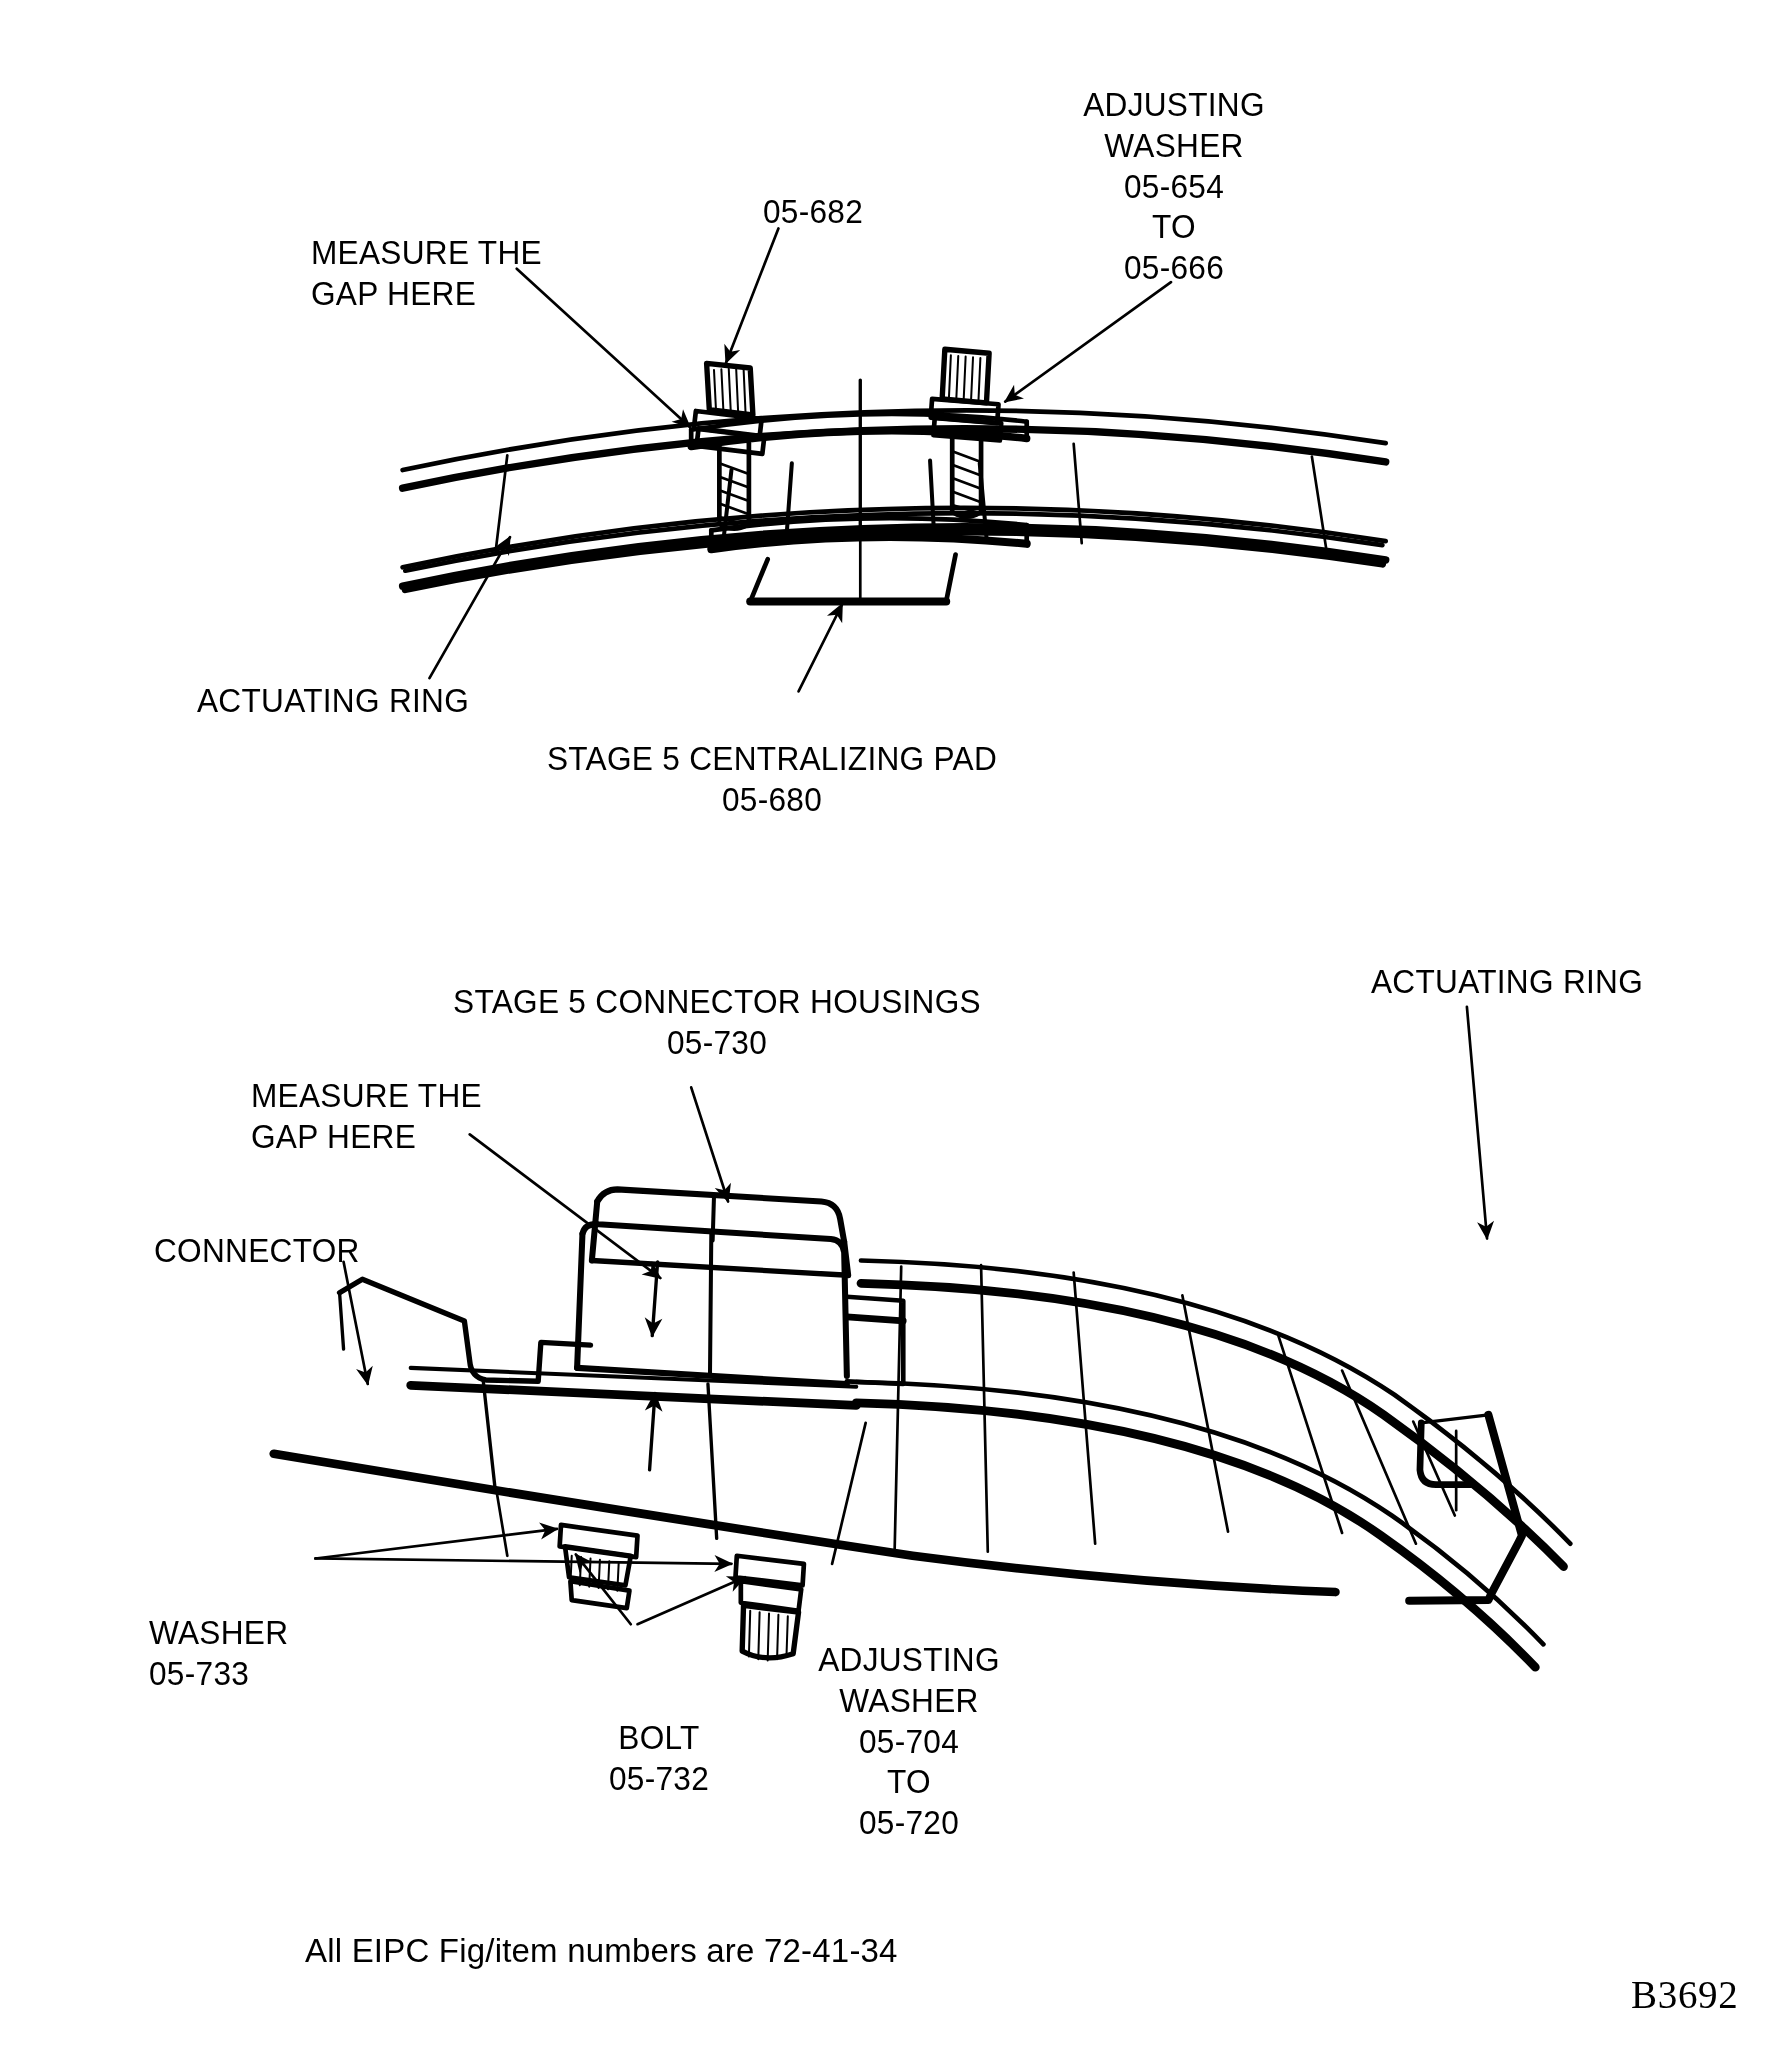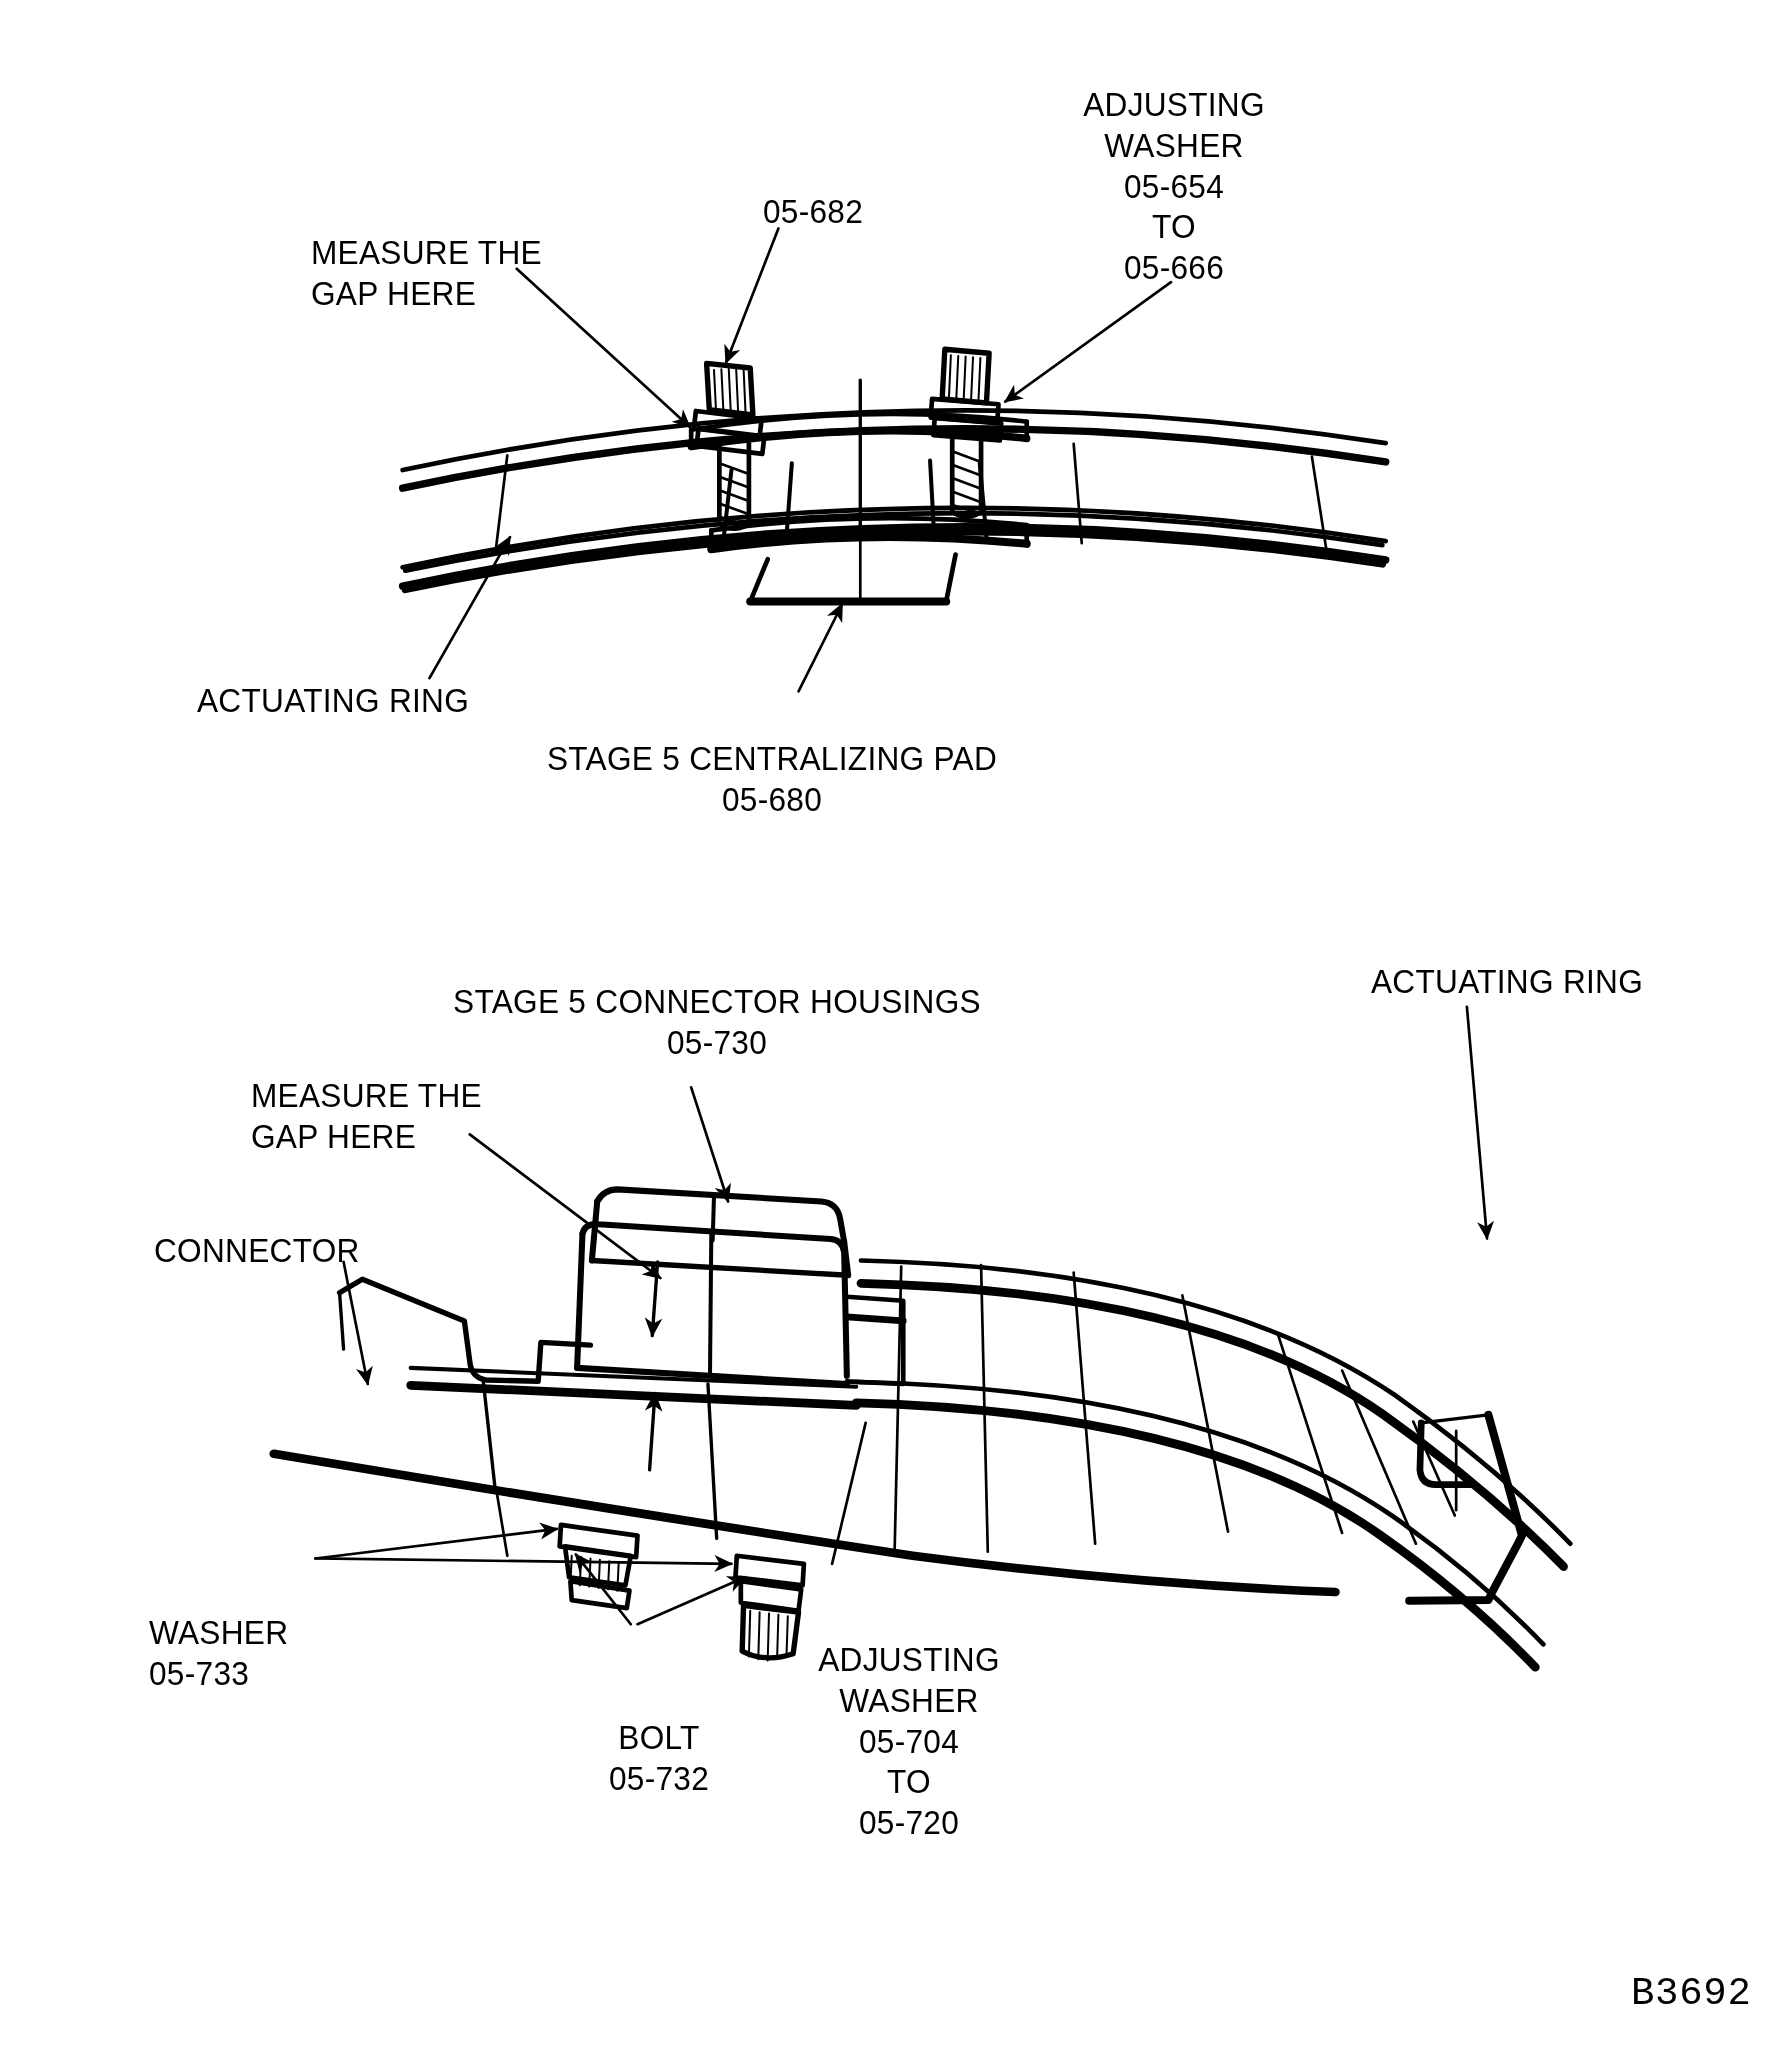--- a/index.html
+++ b/index.html
@@ -42,21 +42,21 @@
   .footnote {
     position: absolute;
     font-family: "Liberation Sans", sans-serif;
     font-size: 33px;
     letter-spacing: 0.2px;
     white-space: pre;
     color: #000;
   }
   .figid {
     position: absolute;
-    font-family: Liberation Mono, monospace;
+    font-family: Liberation Serif, serif;
     font-size: 39px;
     letter-spacing: 0.7px;
     white-space: pre;
     color: #000;
     text-align: center;
   }
 </style>
 </head>
 <body>
 
@@ -309,17 +309,18 @@
 
   <div class="lbl c" style="left:659px; top:1717px; text-align:center;">BOLT
 05-732</div>
 
   <div class="lbl c" style="left:909px; top:1639px; text-align:center;">ADJUSTING
 WASHER
 05-704
 TO
 05-720</div>
 
+  <div class="footnote" style="left:305px; top:1932px;">All EIPC Fig/item numbers are 72-41-34</div>
 
   <div class="figid" style="left:1631px; top:1972px;">B3692</div>
 
 </div>
 
 
 </body></html>

